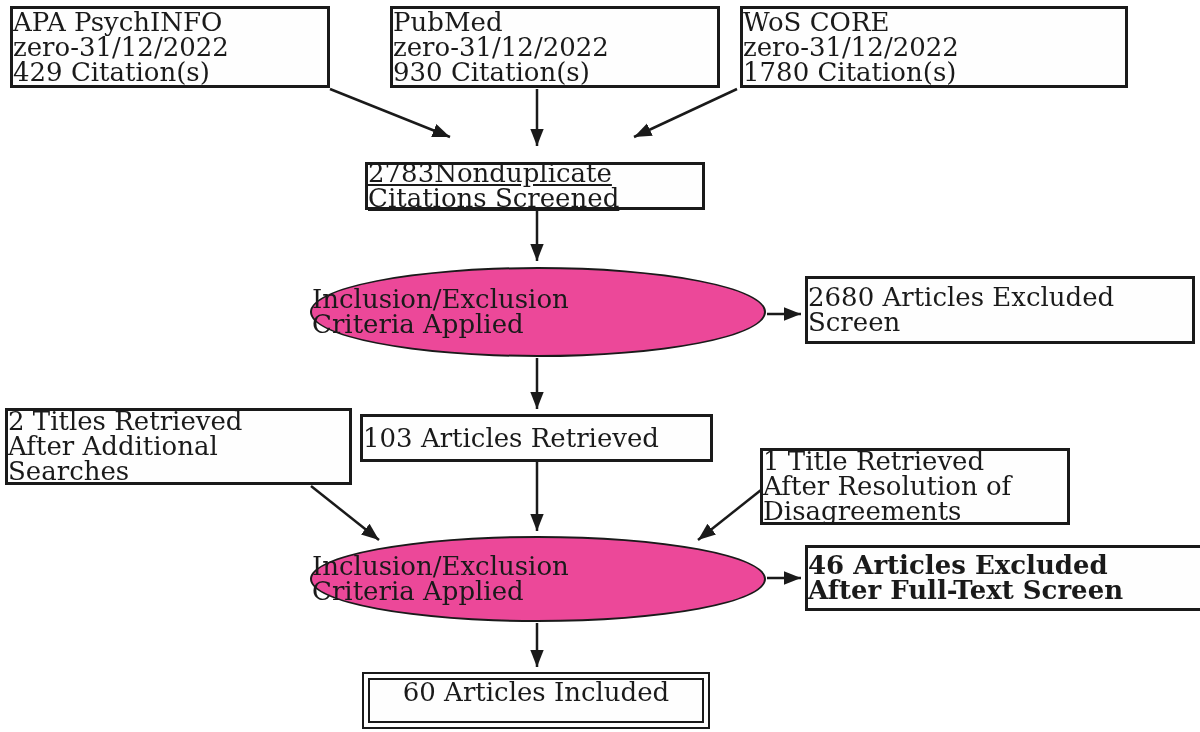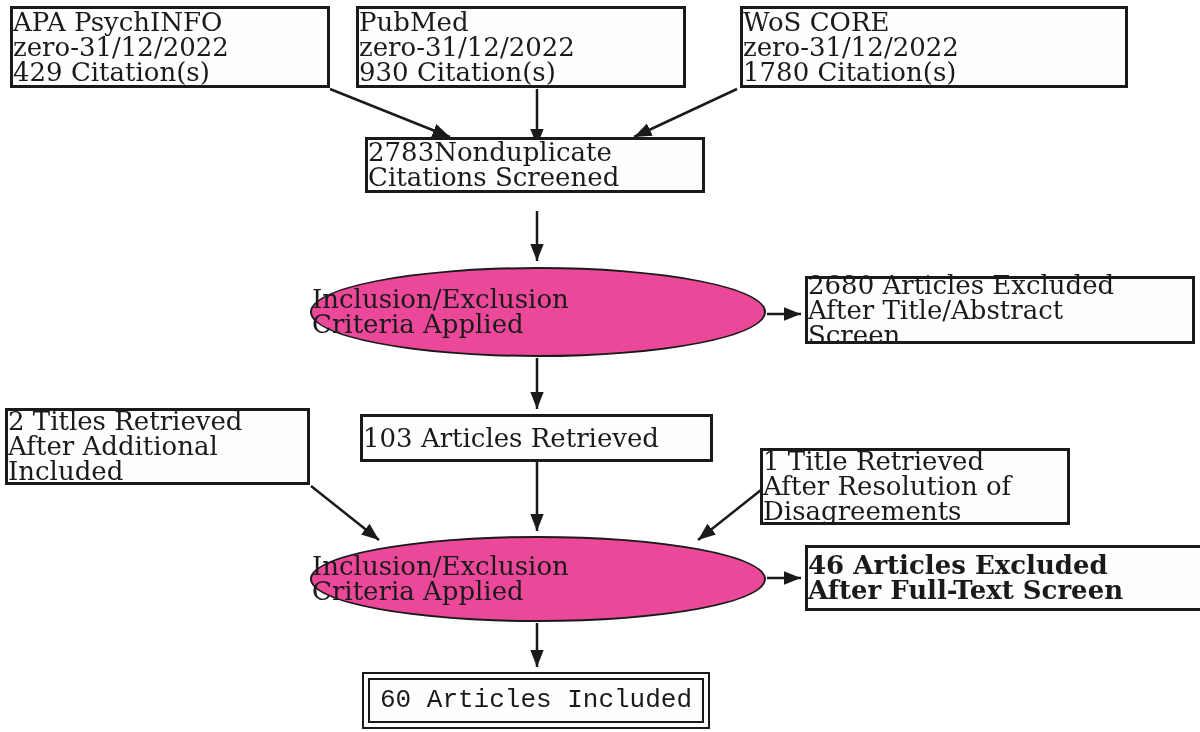--- a/index.html
+++ b/index.html
@@ -37,26 +37,24 @@
     border:2px solid #1a1a1a;
     background:#fefefe;
     z-index:2;
   }
   .double-inner{
     position:absolute;
     left:4px;top:4px;right:4px;bottom:4px;
     box-sizing:border-box;
     border:2px solid #1a1a1a;
     display:flex;
-    align-items:center;
     justify-content:center;
     text-align:center;
     font-size:26px;
     line-height:25px;
-    font-family:Liberation Mono, monospace;
   }
   #arrows{
     position:absolute;
     left:0;top:0;
     width:1200px;height:732px;
     z-index:1;
     pointer-events:none;
   }
   #arrows line{stroke:#1a1a1a;stroke-width:2.5;}
 </style>
@@ -83,52 +81,51 @@
     <line x1="767" y1="578" x2="801" y2="578" marker-end="url(#ah)"></line>
     <line x1="537" y1="623" x2="537" y2="667" marker-end="url(#ah)"></line>
   </svg>
 
   <div class="node" style="left:10px;top:6px;width:320px;height:82px;">
     <div class="line">APA PsychINFO</div>
     <div class="line">zero-31/12/2022</div>
     <div class="line">429 Citation(s)</div>
   </div>
 
-  <div class="node" style="left:356px;top:6px;width:330px;height:82px;">
+  <div class="node" style="left:390px;top:6px;width:330px;height:82px;">
     <div class="line">PubMed</div>
     <div class="line">zero-31/12/2022</div>
     <div class="line">930 Citation(s)</div>
   </div>
 
   <div class="node" style="left:740px;top:6px;width:388px;height:82px;">
     <div class="line">WoS CORE</div>
     <div class="line">zero-31/12/2022</div>
     <div class="line">1780 Citation(s)</div>
   </div>
 
-  <div class="node" style="left:365px;top:137px;width:340px;height:56px;">
+  <div class="node" style="left:365px;top:162px;width:340px;height:48px;text-decoration:underline;">
     <div class="line">2783Nonduplicate</div>
     <div class="line">Citations Screened</div>
   </div>
 
   <div class="node ellipse" style="left:310px;top:267px;width:456px;height:90px;">
     <div class="line">Inclusion/Exclusion</div>
     <div class="line">Criteria Applied</div>
   </div>
 
   <div class="node" style="left:805px;top:276px;width:390px;height:68px;">
     <div class="line">2680 Articles Excluded</div>
-    <div class="line">After Title/Abstract</div>
     <div class="line">Screen</div>
   </div>
 
-  <div class="node" style="left:5px;top:408px;width:305px;height:77px;">
+  <div class="node" style="left:5px;top:408px;width:347px;height:77px;">
     <div class="line">2 Titles Retrieved</div>
     <div class="line">After Additional</div>
-    <div class="line">Included</div>
+    <div class="line">Searches</div>
   </div>
 
   <div class="node" style="left:360px;top:414px;width:353px;height:48px;">
     <div class="line">103 Articles Retrieved</div>
   </div>
 
   <div class="node" style="left:760px;top:414px;width:310px;height:77px;margin-top:34px;">
     <div class="line">1 Title Retrieved</div>
     <div class="line">After Resolution of</div>
     <div class="line">Disagreements</div>

